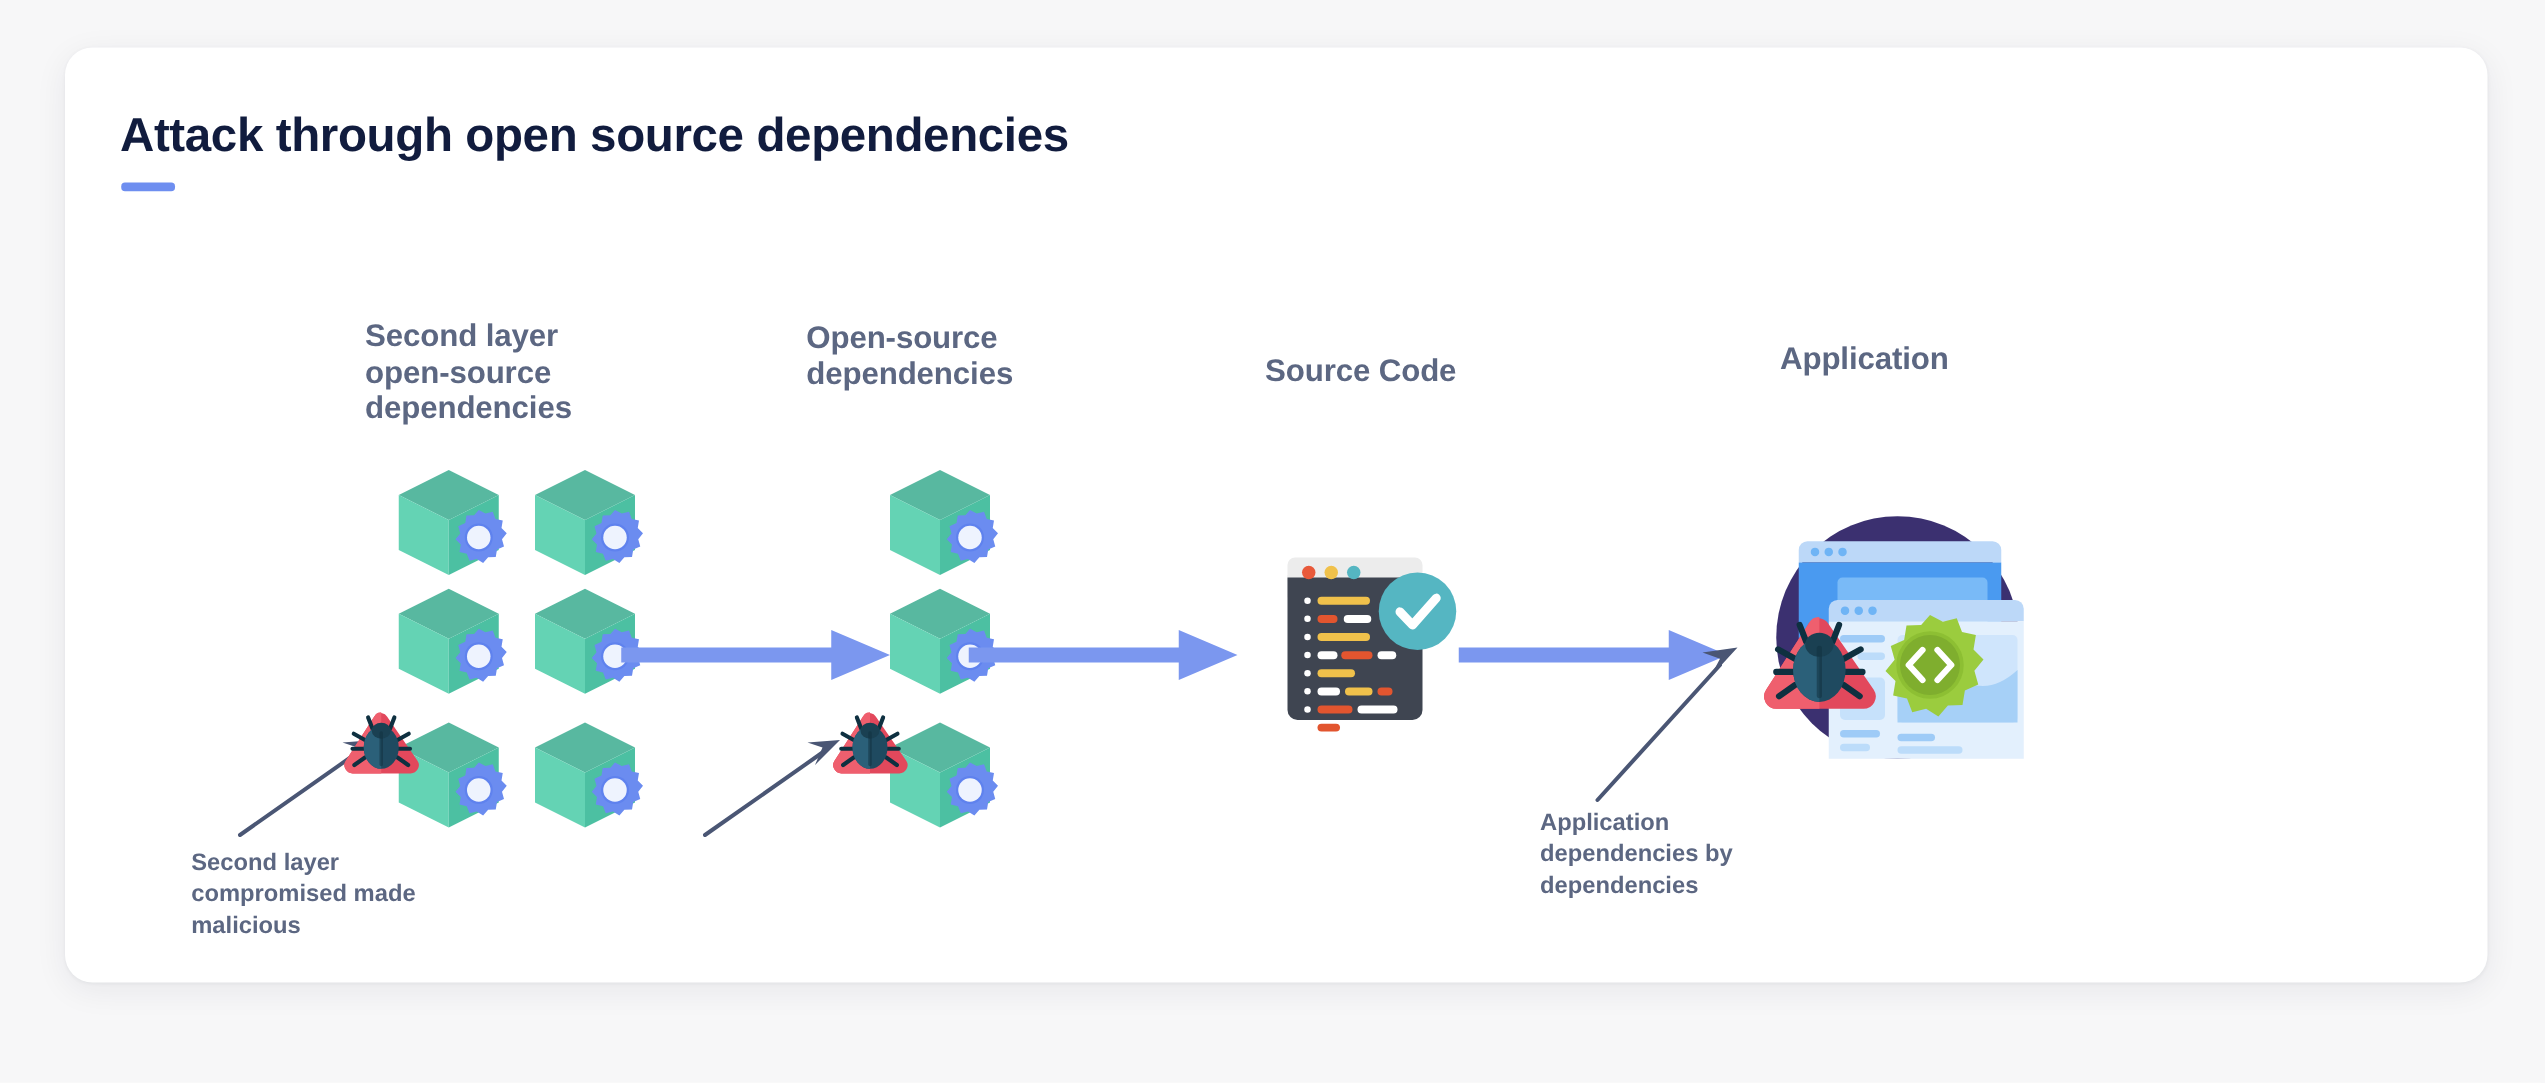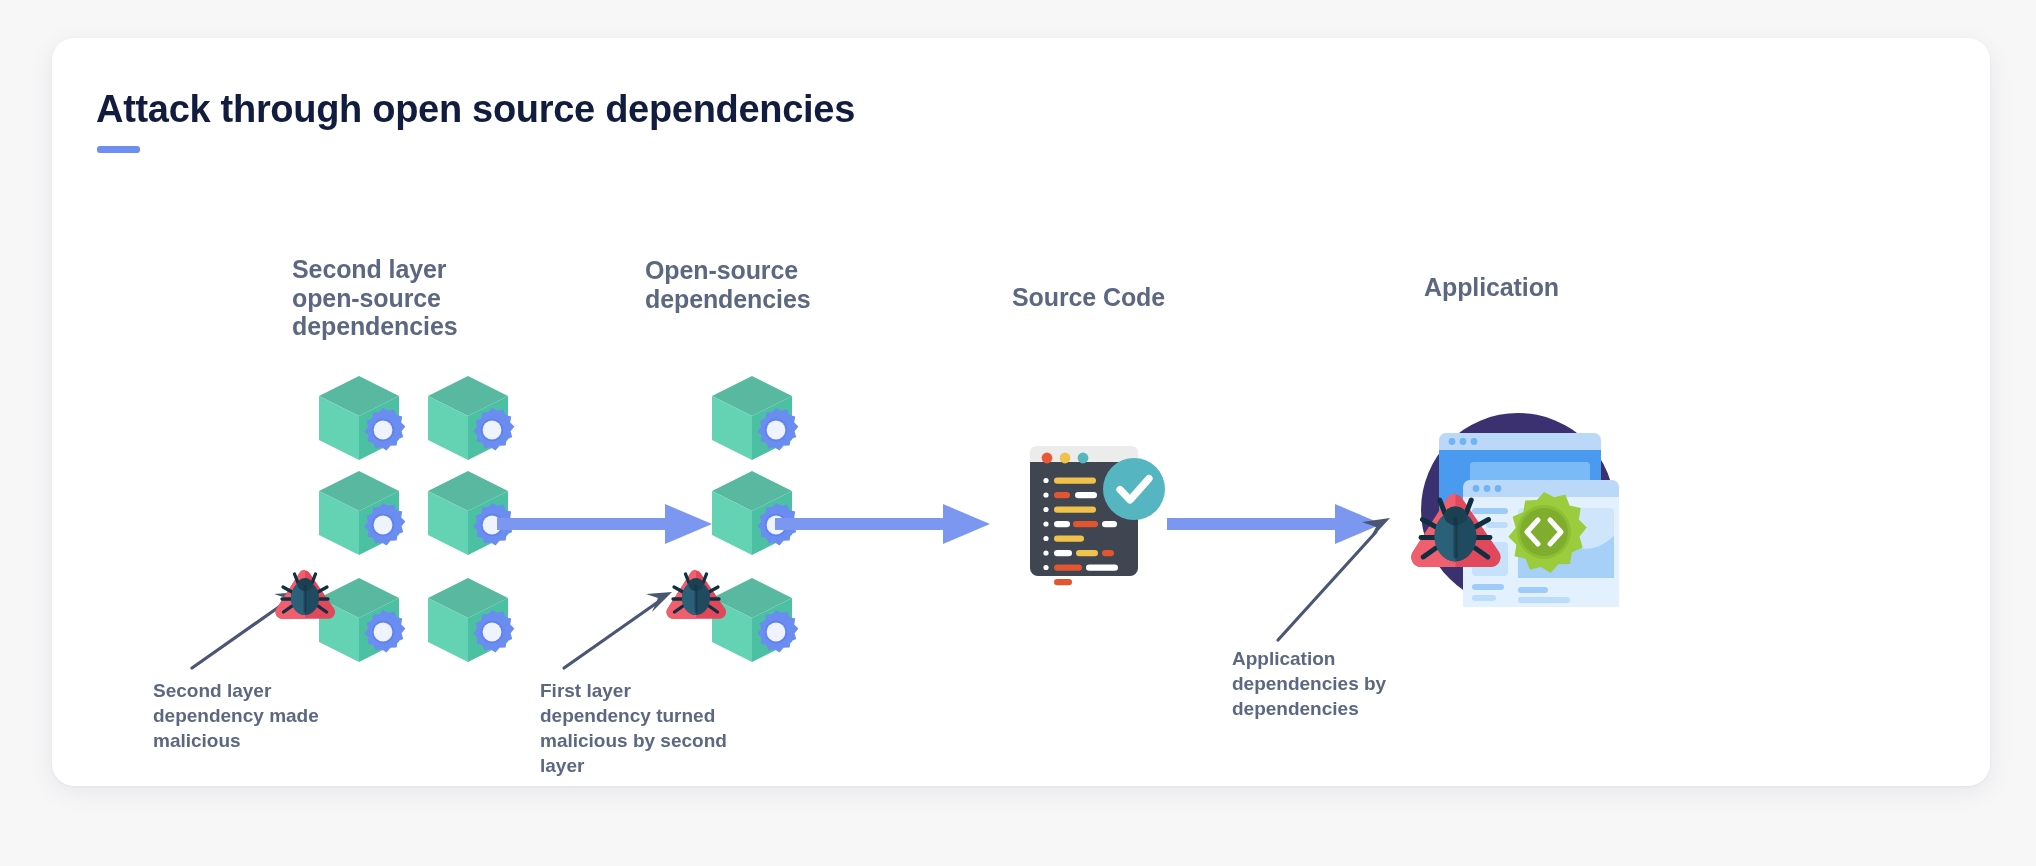--- a/index.html
+++ b/index.html
@@ -269,30 +269,24 @@
 
   <div class="ann-arrow" style="left:1270px; top:510px; width:126px; height:136px;">
     <svg viewBox="0 0 126 136">
       <line x1="8" y1="130" x2="106" y2="22" stroke="#4a5674" stroke-width="3.2" stroke-linecap="round"></line>
       <path d="M120 8 L98 32 L106 17 L92 12 Z" fill="#4a5674"></path>
     </svg>
   </div>
 
   <div class="ann-text" style="left:153px; top:678px; width:260px;">
     <div>Second layer</div>
-    <div>dependency made</div>
+    <div>compromised made</div>
     <div>malicious</div>
   </div>
 
-  <div class="ann-text" style="left:540px; top:678px; width:270px;">
-    <div>First layer</div>
-    <div>dependency turned</div>
-    <div>malicious by second</div>
-    <div>layer</div>
-  </div>
 
   <div class="ann-text" style="left:1232px; top:646px; width:270px;">
     <div>Application</div>
     <div>dependencies by</div>
     <div>dependencies</div>
   </div>
 
   <svg width="0" height="0" style="position:absolute" aria-hidden="true">
     <defs>
       <g id="cubeIcon">

